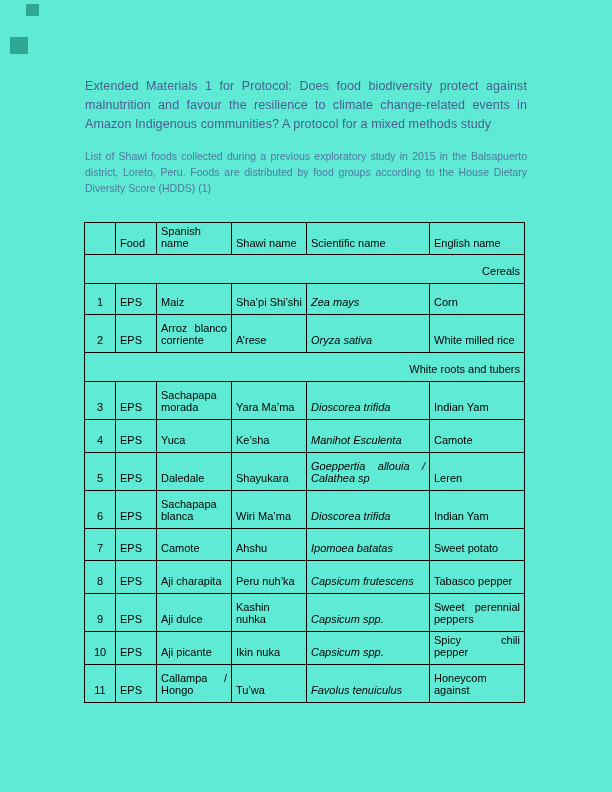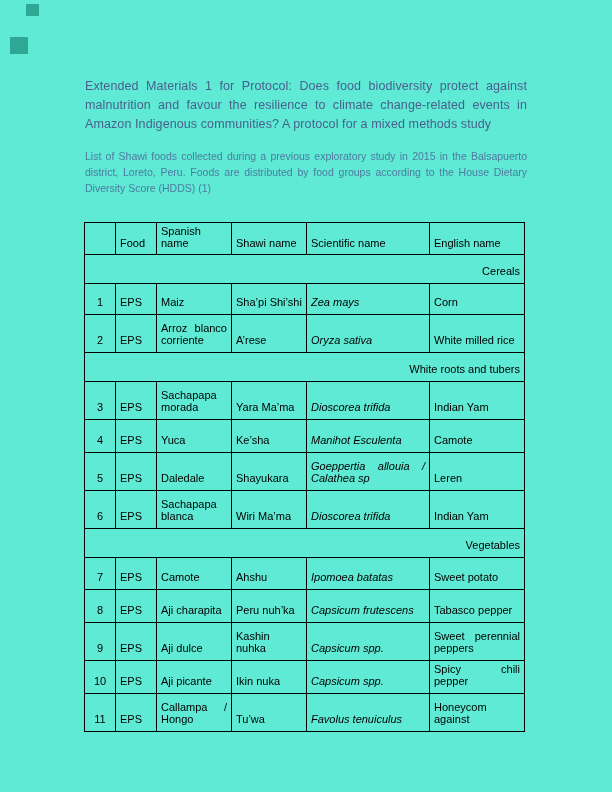--- a/index.html
+++ b/index.html
@@ -134,23 +134,20 @@
           <td class="jcell">Leren</td>
         </tr>
         <tr style="height: 38px;">
           <td class="num">6</td>
           <td>EPS</td>
           <td class="jcell">Sachapapa blanca</td>
           <td class="jcell">Wiri Ma’ma</td>
           <td class="jcell sci">Dioscorea trifida</td>
           <td class="jcell">Indian Yam</td>
         </tr>
-        <tr>
-          <td colspan="6" class="section-cell">Vegetables</td>
-        </tr>
         <tr style="height: 32px;">
           <td class="num">7</td>
           <td>EPS</td>
           <td class="jcell">Camote</td>
           <td class="jcell">Ahshu</td>
           <td class="jcell sci">Ipomoea batatas</td>
           <td class="jcell">Sweet potato</td>
         </tr>
         <tr style="height: 33px;">
           <td class="num">8</td>

